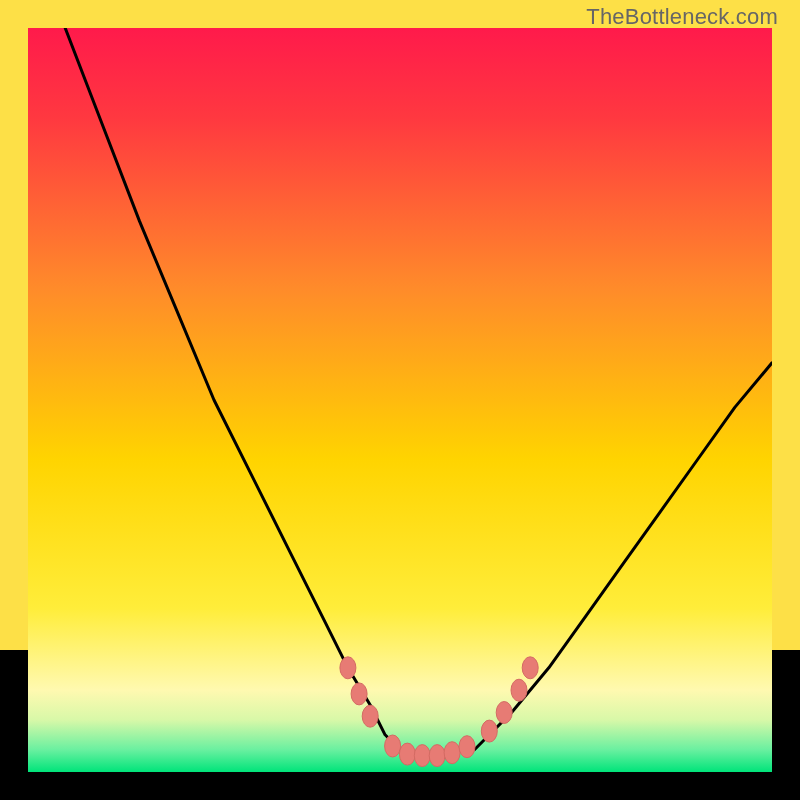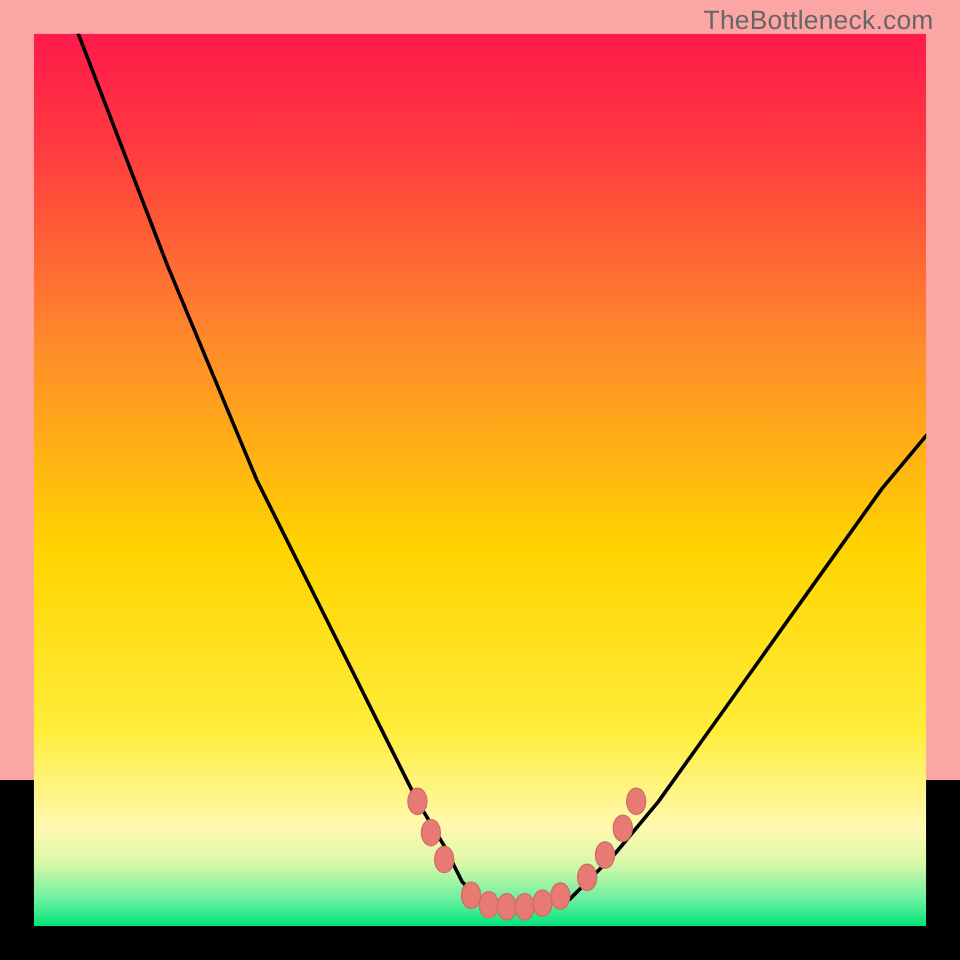--- a/index.html
+++ b/index.html
@@ -9,21 +9,21 @@
     height: 800px;
     background: #000;
     overflow: hidden;
     font-family: Arial, Helvetica, sans-serif;
   }
   .frame {
     position: absolute;
     top: 0; left: 0;
     width: 800px;
     height: 650px;
-    background: #fca5a5;
+    background: #fde047;
   }
   .plot-area {
     position: absolute;
     top: 28px;
     left: 28px;
     width: 744px;
     height: 744px;
     overflow: hidden;
   }
   .plot-area svg {

